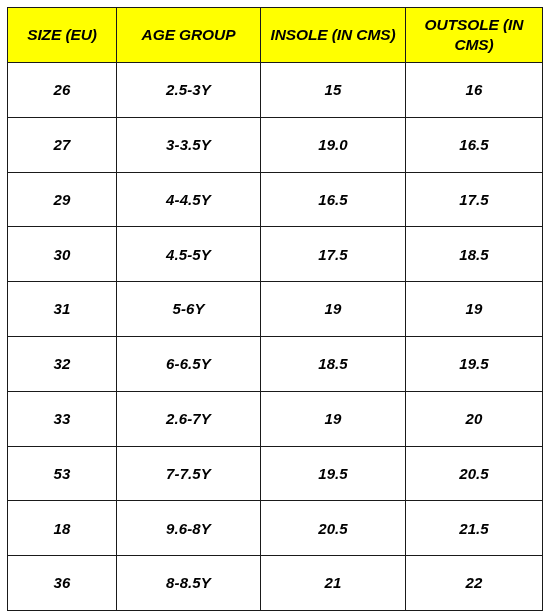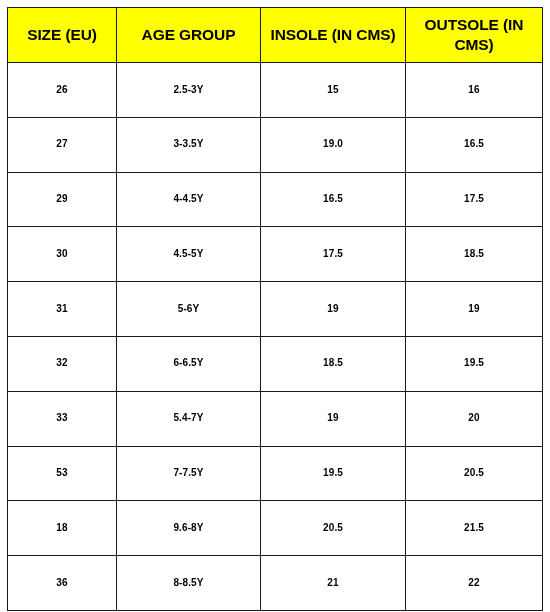--- a/index.html
+++ b/index.html
@@ -12,20 +12,21 @@
     height: 612px;
     overflow: hidden;
     font-family: "Liberation Sans", sans-serif;
   }
   #size-chart-wrap {
     box-sizing: border-box;
     width: 550px;
     height: 612px;
     padding: 7px 20px 7px 7px;
     background: #ffffff;
+    font-style: italic;
   }
   table.size-chart {
     width: 535px;
     height: 598px;
     border-collapse: collapse;
     table-layout: fixed;
     background: #ffffff;
   }
   table.size-chart col.c0 { width: 109px; }
   table.size-chart col.c1 { width: 144px; }
@@ -44,21 +45,21 @@
   }
   table.size-chart thead th {
     background: #FFFF00;
     height: 50px;
     font-size: 15.5px;
     letter-spacing: -0.1px;
   }
   table.size-chart tbody td {
     background: #ffffff;
     height: 49.8px;
-    font-size: 10px;
+    font-size: 15px;
     letter-spacing: 0.1px;
   }
 </style>
 </head>
 <body>
 
 <div id="size-chart-wrap">
   <table class="size-chart">
     <colgroup>
       <col class="c0">
@@ -106,21 +107,21 @@
         <td>19</td>
       </tr>
       <tr>
         <td>32</td>
         <td>6-6.5Y</td>
         <td>18.5</td>
         <td>19.5</td>
       </tr>
       <tr>
         <td>33</td>
-        <td>5.4-7Y</td>
+        <td>2.6-7Y</td>
         <td>19</td>
         <td>20</td>
       </tr>
       <tr>
         <td>53</td>
         <td>7-7.5Y</td>
         <td>19.5</td>
         <td>20.5</td>
       </tr>
       <tr>

